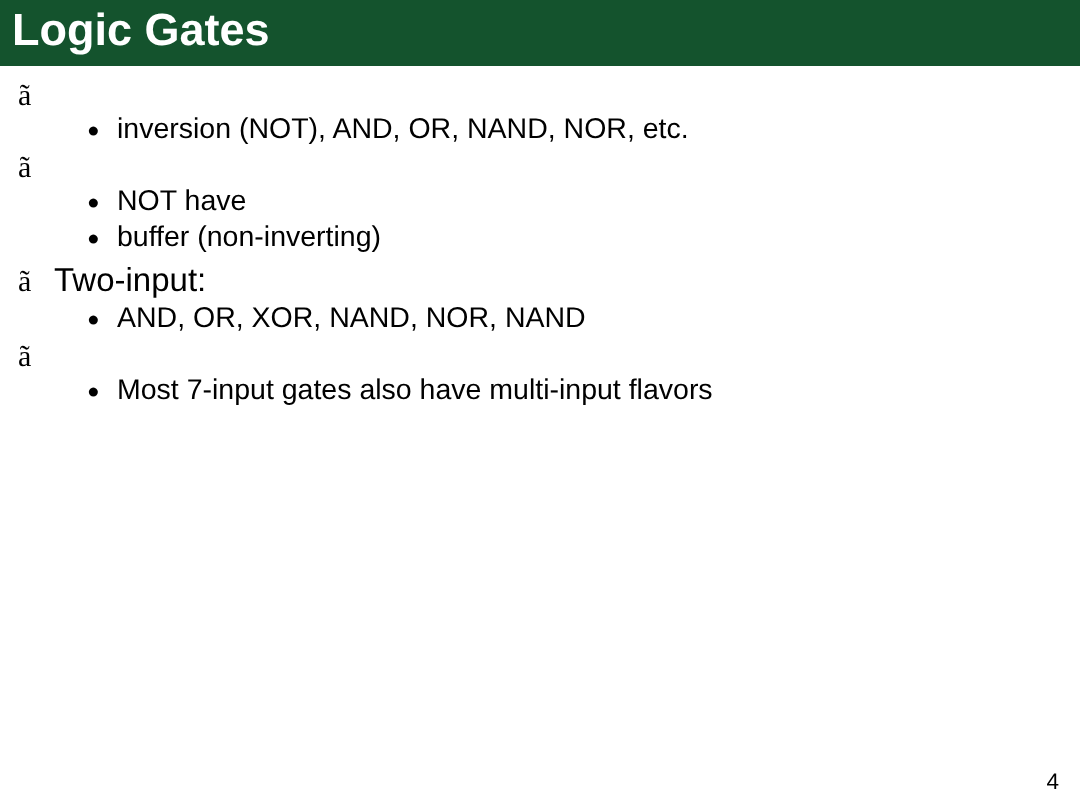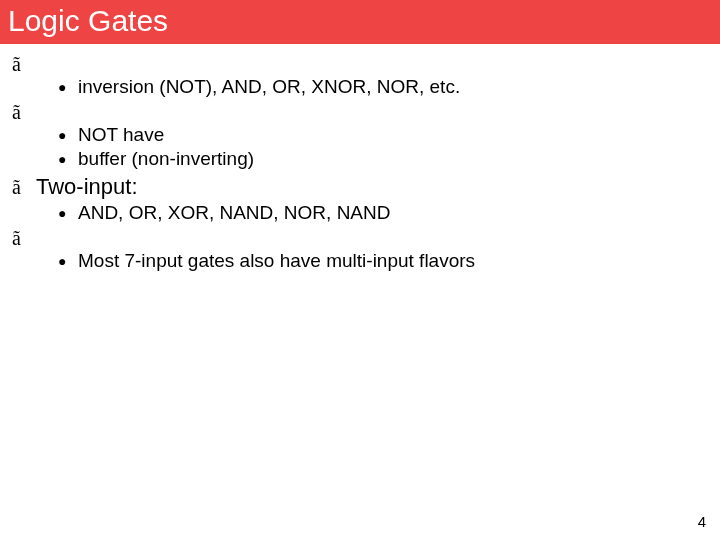--- a/index.html
+++ b/index.html
@@ -6,25 +6,25 @@
   body {
     width: 720px;
     height: 540px;
     background: #ffffff;
     font-family: Verdana, Tahoma, Arial, sans-serif;
     color: #000000;
     position: relative;
     overflow: hidden;
   }
   .title-bar {
-    background: #ef4444;
+    background: #14532d;
     color: #ffffff;
     padding: 4px 8px 6px 8px;
     font-size: 30px;
-    font-weight: 400;
+    font-weight: 700;
   }
   .content {
     padding: 10px 12px 0 12px;
   }
   .lvl1 {
     margin-bottom: 4px;
   }
   .lvl1-row {
     display: flex;
     align-items: baseline;
@@ -72,21 +72,21 @@
 
 <div class="content">
 
   <div class="lvl1">
     <div class="lvl1-row">
       <span class="lvl1-bullet">ã</span>
     </div>
     <div class="lvl2">
       <div class="lvl2-row">
         <span class="lvl2-bullet">●</span>
-        <span>inversion (NOT), AND, OR, XNOR, NOR, etc.</span>
+        <span>inversion (NOT), AND, OR, NAND, NOR, etc.</span>
       </div>
     </div>
   </div>
 
   <div class="lvl1">
     <div class="lvl1-row">
       <span class="lvl1-bullet">ã</span>
     </div>
     <div class="lvl2">
       <div class="lvl2-row">

